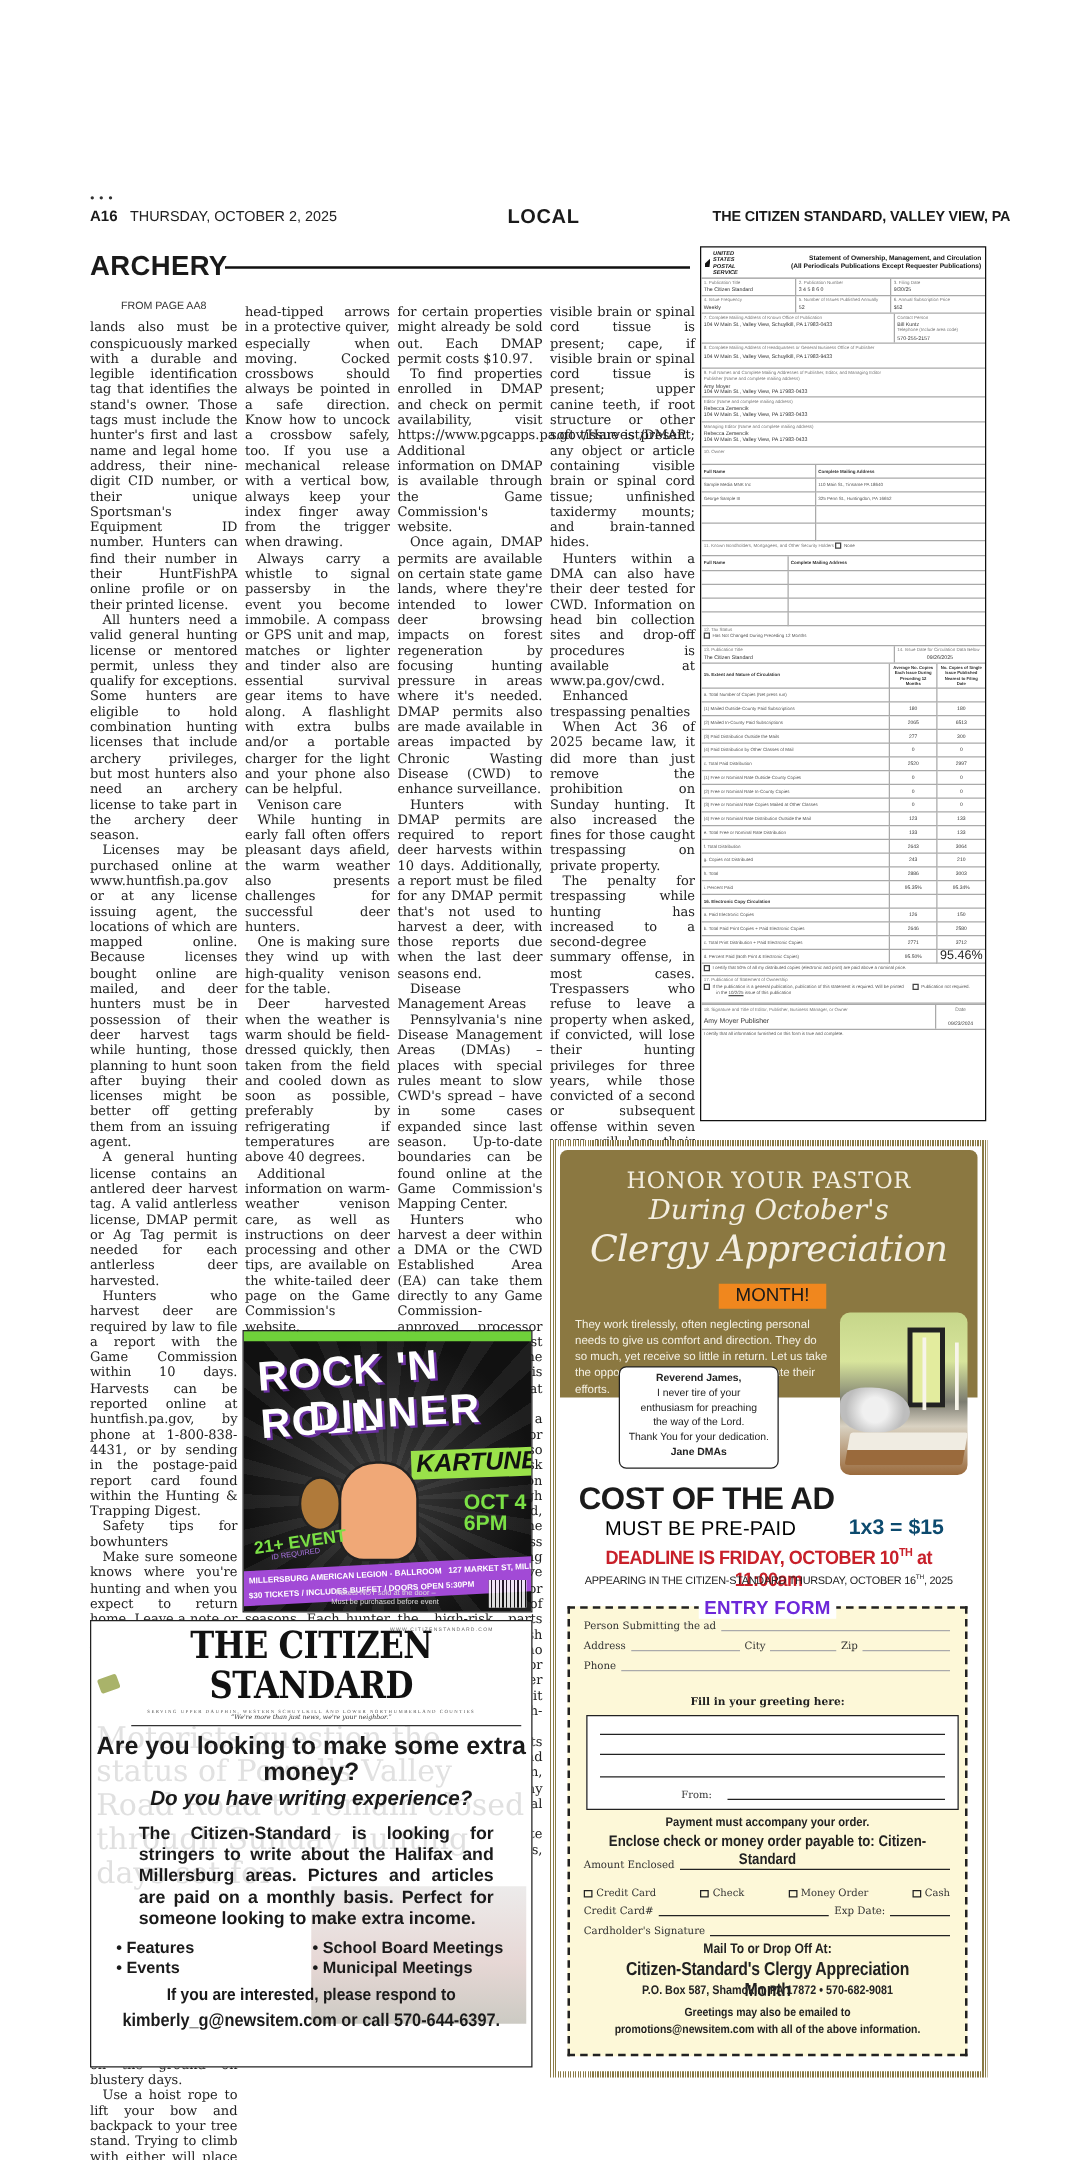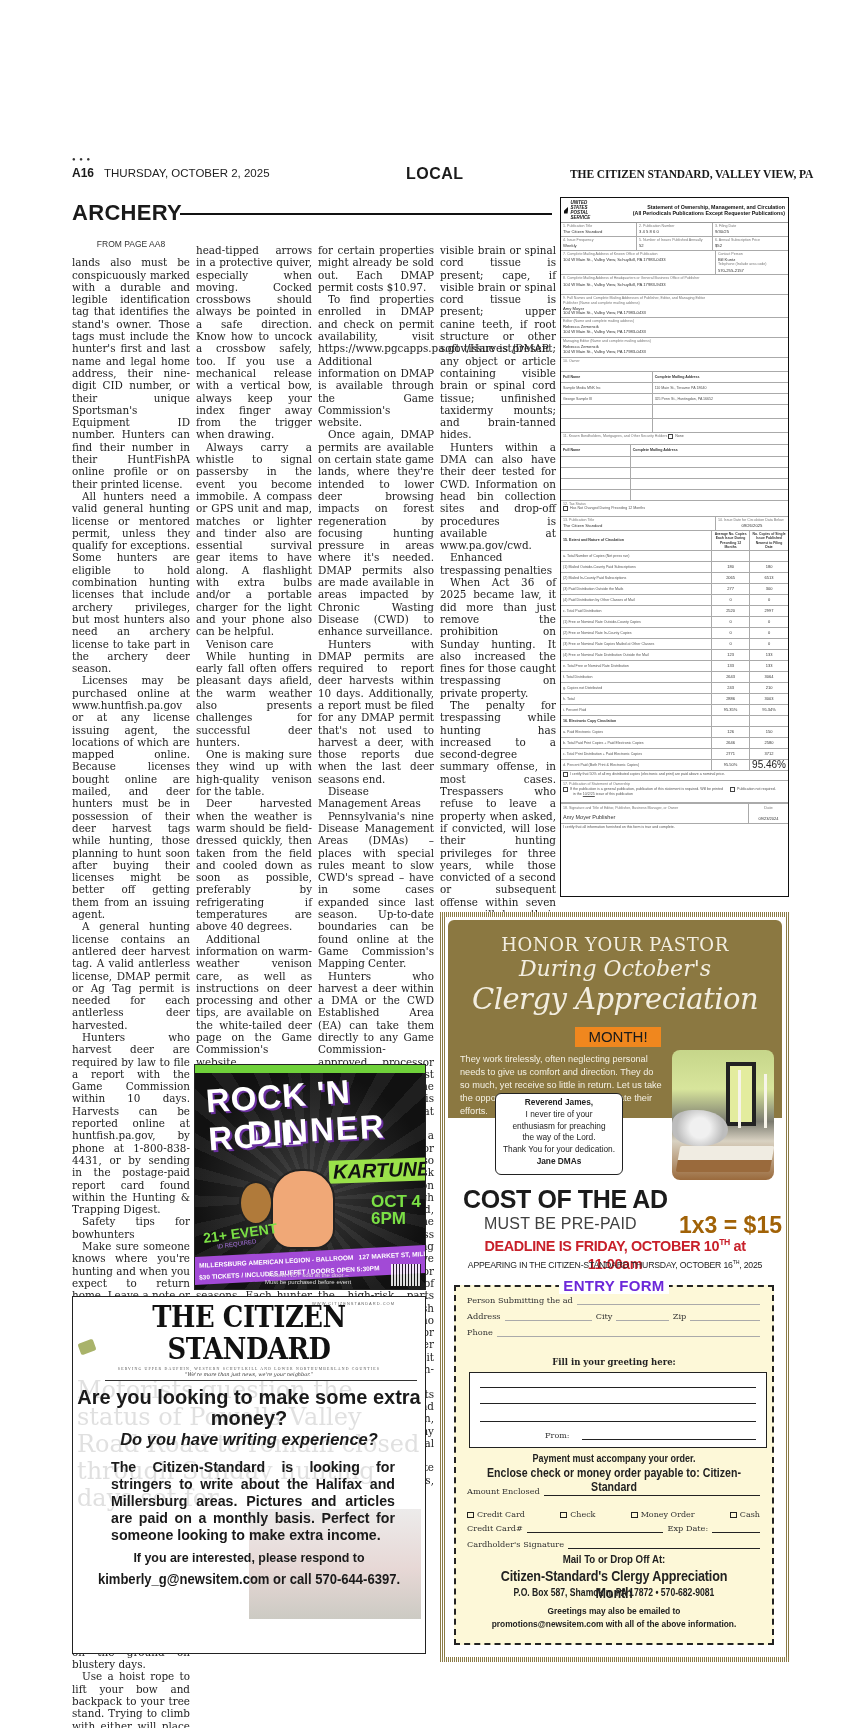--- a/index.html
+++ b/index.html
@@ -5,21 +5,21 @@
   * { box-sizing: border-box; margin: 0; padding: 0; }
   html, body { width: 864px; height: 1728px; background: #fff; overflow: hidden; }
   body { position: relative; font-family: "DejaVu Serif", serif; color: #1a1a1a; }
 
   
   .folio { position: absolute; top: 166px; left: 72px; font-family: "Liberation Sans", sans-serif; font-size: 11.5px; display: flex; align-items: baseline; gap: 10px; }
   .folio .dots { position: absolute; top: -10px; left: 0; font-size: 6px; letter-spacing: 1px; color: #333; }
   .folio .pg { font-weight: 900; font-size: 12px; }
   .folio .date { color: #222; }
   .section-label { position: absolute; top: 165px; left: 406px; font-family: "Liberation Sans", sans-serif; font-weight: 900; font-size: 16px; letter-spacing: .5px; }
-  .paper-name { position: absolute; top: 168px; left: 570px; font-family: Liberation Serif, serif; font-weight: 900; font-size: 11.5px; letter-spacing: -.1px; }
+  .paper-name { position: absolute; top: 168px; left: 570px; font-family: Liberation Sans, sans-serif; font-weight: 900; font-size: 11.5px; letter-spacing: -.1px; }
 
   .kicker { position: absolute; top: 200px; left: 72px; font-family: "Liberation Sans", sans-serif; font-weight: 900; font-size: 22px; letter-spacing: .3px; }
   .kicker-rule { position: absolute; top: 213px; left: 180px; width: 372px; height: 1.5px; background: #111; }
 
   
   .col { position: absolute; font-size: 10.4px; line-height: 12.3px; text-align: justify; hyphens: auto; color: #222; }
   .col p { text-indent: 10px; }
   .col p.sub { text-indent: 10px; }
   .col p.noindent { text-indent: 0; }
   .jump { font-family: "Liberation Sans", sans-serif; font-size: 8.5px; text-align: center; margin-bottom: 6px; color: #333; }
@@ -96,22 +96,22 @@
   .lead { position: absolute; left: 12px; top: 133px; width: 205px; color: #f5f1e4; font-family: "Liberation Sans", sans-serif; font-size: 9.2px; line-height: 13px; }
   .photo { position: absolute; left: 227px; top: 133px; width: 102px; height: 130px; border-radius: 8px; overflow: hidden; background: linear-gradient(180deg, #c6d68a 0%, #d8e59c 30%, #7b7b70 55%, #d9d2c2 70%, #9a6a3c 100%); }
   .photo .win { position: absolute; left: 54px; top: 12px; width: 30px; height: 64px; border: 4px solid #222; background: #e3ec9e; }
   .photo .candle1 { position: absolute; left: 66px; top: 20px; width: 3px; height: 58px; background: #f7f4ea; }
   .photo .candle2 { position: absolute; left: 92px; top: 24px; width: 3px; height: 54px; background: #f7f4ea; }
   .photo .flowers { position: absolute; left: 0; top: 60px; width: 56px; height: 36px; background: radial-gradient(circle, #f0f0f0 30%, #bdbdbd 70%); border-radius: 40% 60% 50% 50%; }
   .photo .bible { position: absolute; left: 6px; top: 96px; width: 94px; height: 26px; background: linear-gradient(180deg, #f0ece2 0 55%, #9a6a3c 55% 100%); transform: skewX(-10deg); border-radius: 2px; }
   .sample { position: absolute; left: 50px; top: 176px; width: 128px; height: 82px; border: 1.2px solid #222; border-radius: 6px; background: #fff; text-align: center; font-family: "Liberation Sans", sans-serif; font-size: 8.3px; line-height: 11.8px; color: #222; padding-top: 3px; }
   .sample b { font-weight: 700; }
   .cost { position: absolute; left: 18px; top: 268px; font-family: "Liberation Sans", sans-serif; font-weight: 700; font-size: 25px; color: #1b1b1b; letter-spacing: -.4px; }
-  .prepaid { position: absolute; left: 39px; top: 298px; font-family: "Liberation Sans", sans-serif; font-size: 16px; color: #404040; letter-spacing: .2px; }
-  .price { position: absolute; left: 234px; top: 295px; font-family: "Liberation Sans", sans-serif; font-weight: 900; font-size: 23px; color: #a16207; }
+  .prepaid { position: absolute; left: 39px; top: 298px; font-family: "Liberation Sans", sans-serif; font-size: 16px; color: #000000; letter-spacing: .2px; }
+  .price { position: absolute; left: 234px; top: 295px; font-family: "Liberation Sans", sans-serif; font-weight: 900; font-size: 17px; color: #0c4a6e; }
   .deadline { position: absolute; left: 0; right: 0; top: 320px; text-align: center; font-family: "Liberation Sans", sans-serif; font-weight: 700; font-size: 15.5px; color: #c8202a; letter-spacing: -.4px; transform: scaleX(.93); }
   .deadline sup, .appearing sup { font-size: 60%; }
   .appearing { position: absolute; left: 0; right: 0; top: 342px; text-align: center; font-family: "Liberation Sans", sans-serif; font-size: 8.7px; color: #222; letter-spacing: -.2px; }
   .form { position: absolute; left: 9px; top: 368px; width: 320px; height: 360px; background: #fdf8d8; border: 2px dashed #222; }
   .form-title { position: absolute; left: 0; right: 0; top: -11px; text-align: center; }
   .form-title span { background: #fff; padding: 0 4px; font-family: "Liberation Sans", sans-serif; font-weight: 900; font-size: 15px; color: #6d28d9; letter-spacing: .3px; }
   .frow { position: absolute; left: 11px; right: 12px; display: flex; align-items: flex-end; font-family: "DejaVu Serif", serif; font-size: 8.2px; color: #333; gap: 4px; }
   .frow .line { flex: 1; border-bottom: 1px solid #aaa; height: 9px; }
   .frow .line.dark { border-bottom-color: #222; }
   .fill-lbl { position: absolute; left: 0; right: 0; top: 70px; text-align: center; font-family: "DejaVu Serif", serif; font-weight: bold; font-size: 8.5px; color: #222; }
@@ -487,20 +487,26 @@
   <div class="ghost-photo"></div>
   <div class="mast-url">WWW.CITIZENSTANDARD.COM</div>
   <div class="globe"></div>
   <div class="mast">THE CITIZEN STANDARD</div>
   <div class="serving">SERVING UPPER DAUPHIN, WESTERN SCHUYLKILL AND LOWER NORTHUMBERLAND COUNTIES</div>
   <div class="motto">“We're more than just news, we're your neighbor.”</div>
   <div class="mast-rule"></div>
   <div class="h1">Are you looking to make some extra money?</div>
   <div class="h2">Do you have writing experience?</div>
   <div class="body">The Citizen-Standard is looking for stringers to write about the Halifax and Millersburg areas. Pictures and articles are paid on a monthly basis. Perfect for someone looking to make extra income.</div>
+  <div class="bullets">
+    <div>• Features</div>
+    <div>• School Board Meetings</div>
+    <div>• Events</div>
+    <div>• Municipal Meetings</div>
+  </div>
   <div class="respond">If you are interested, please respond to</div>
   <div class="contact">kimberly_g@newsitem.com or call 570-644-6397.</div>
 </div>
 
 <div class="clergy">
   <div class="clergy-inner">
     <div class="olive">
       <div class="honor">HONOR YOUR PASTOR</div>
       <div class="during">During October's</div>
       <div class="clergy-title">Clergy Appreciation</div>

